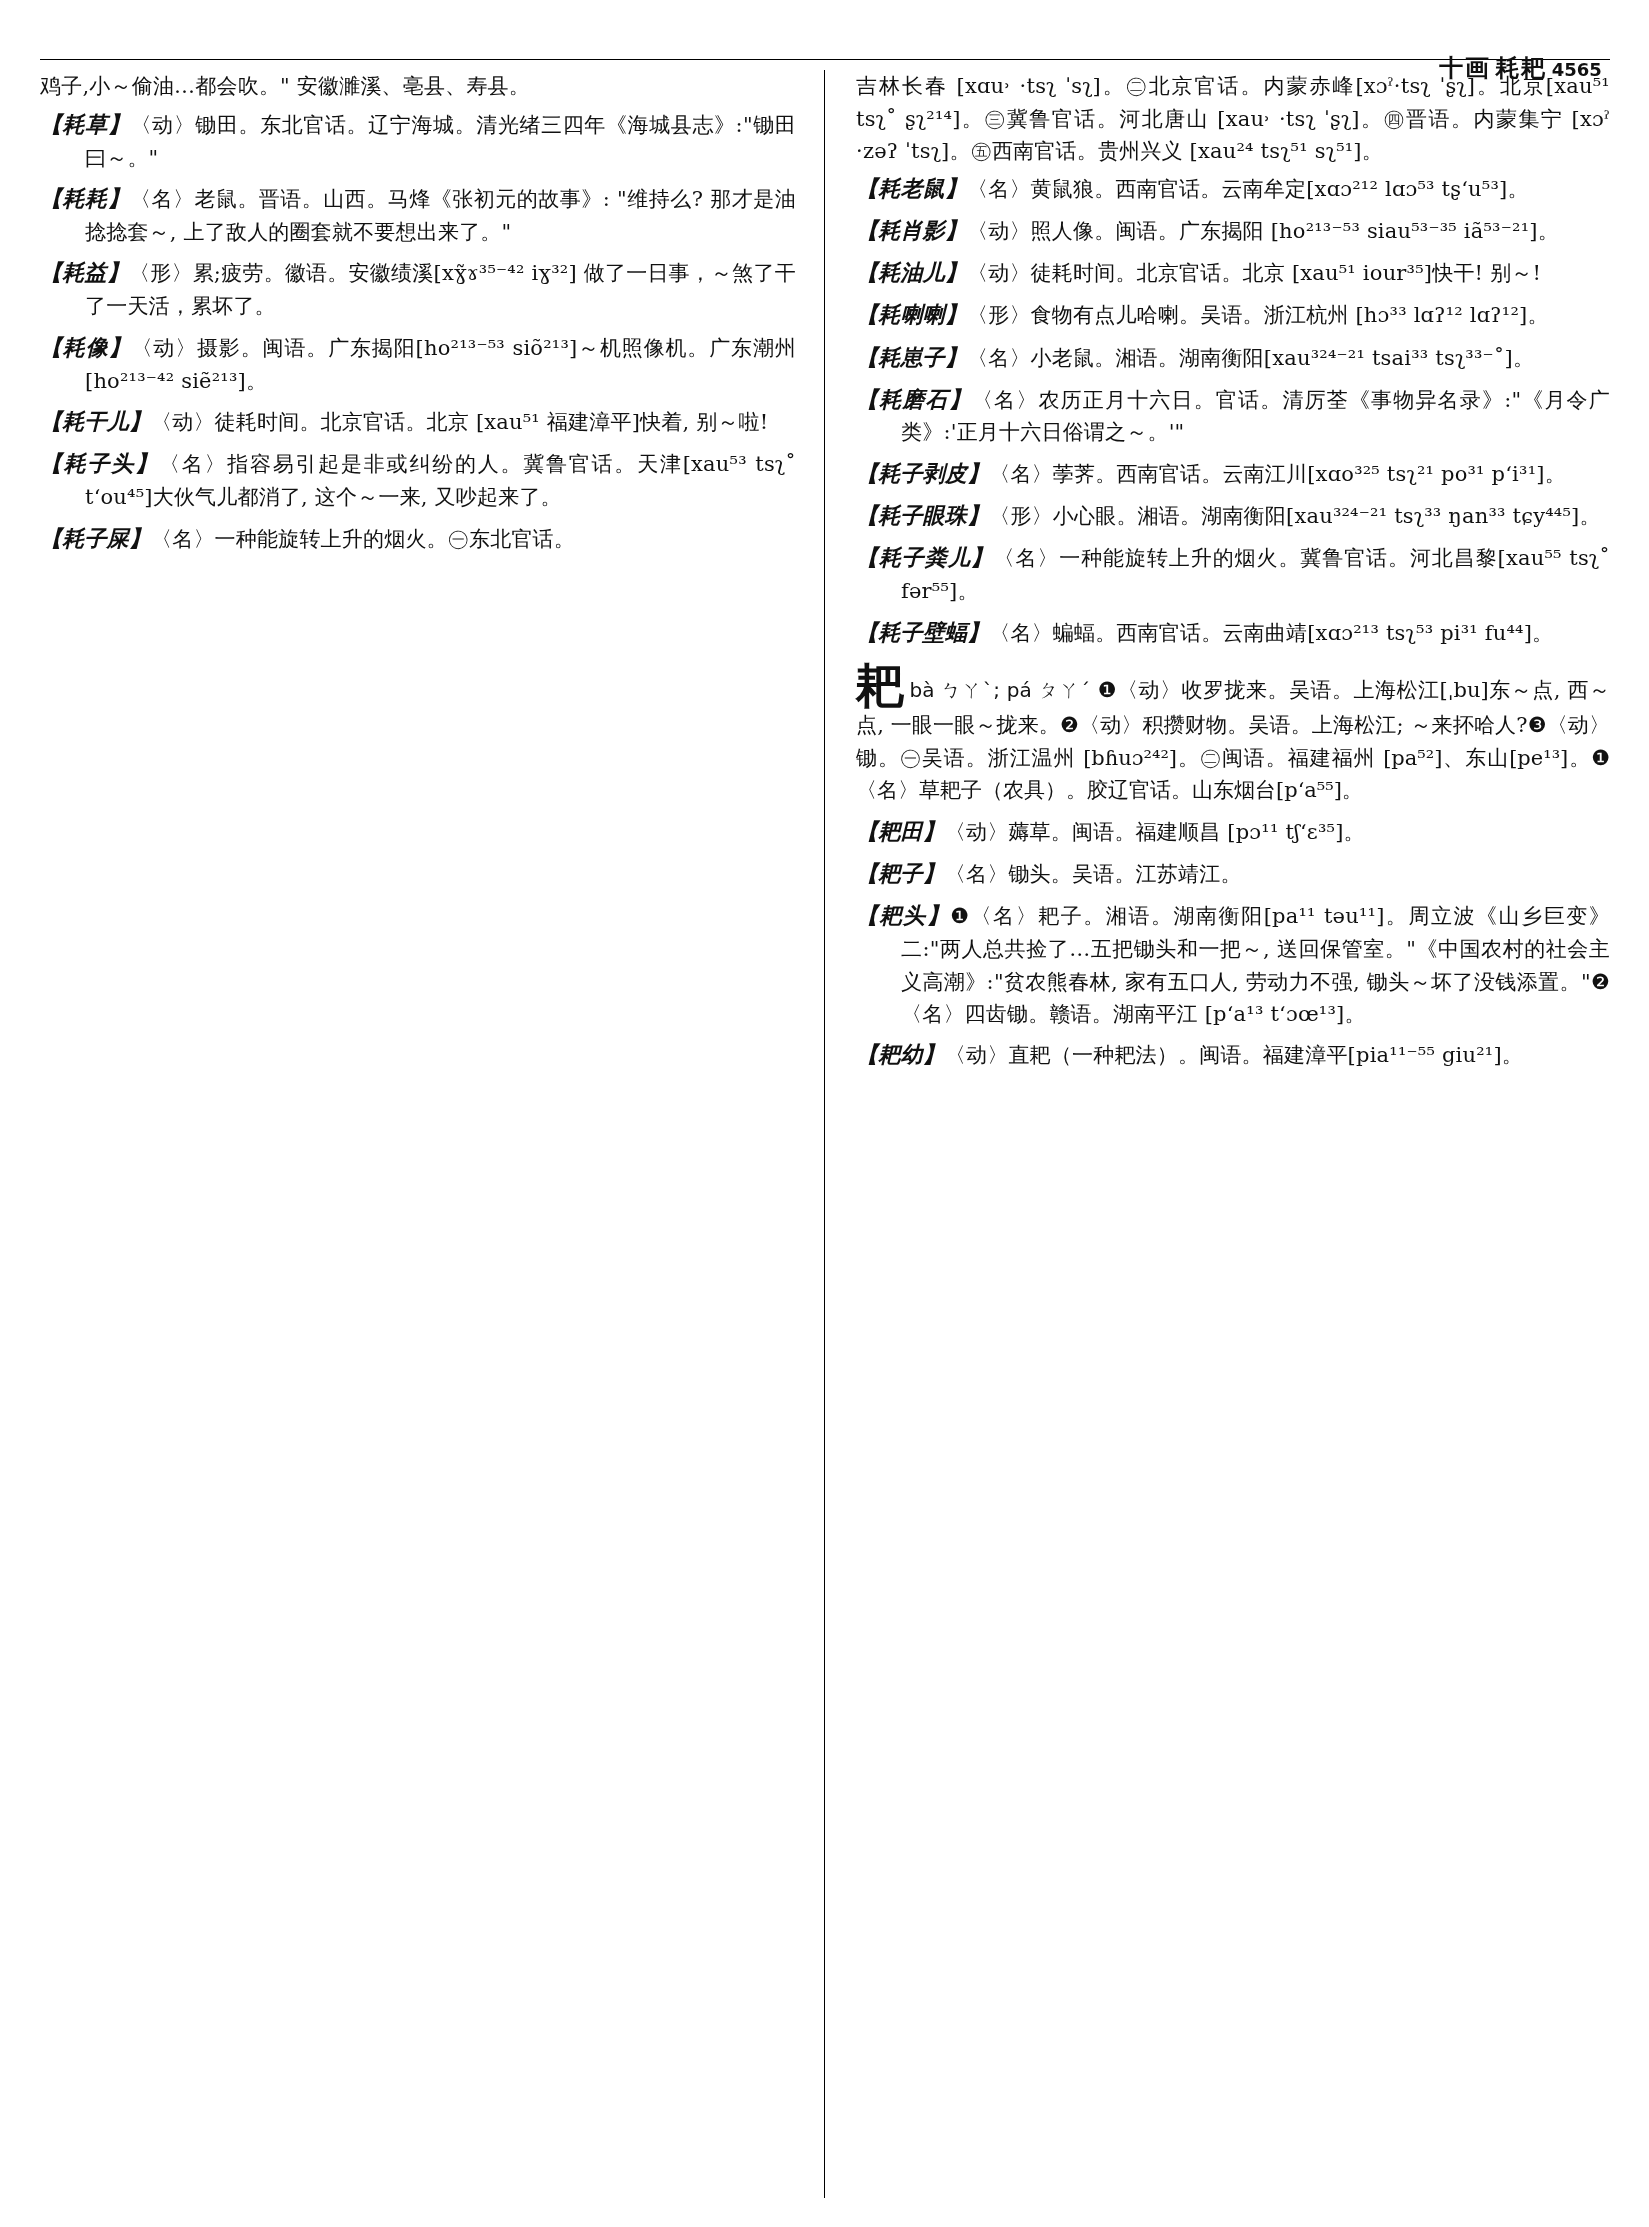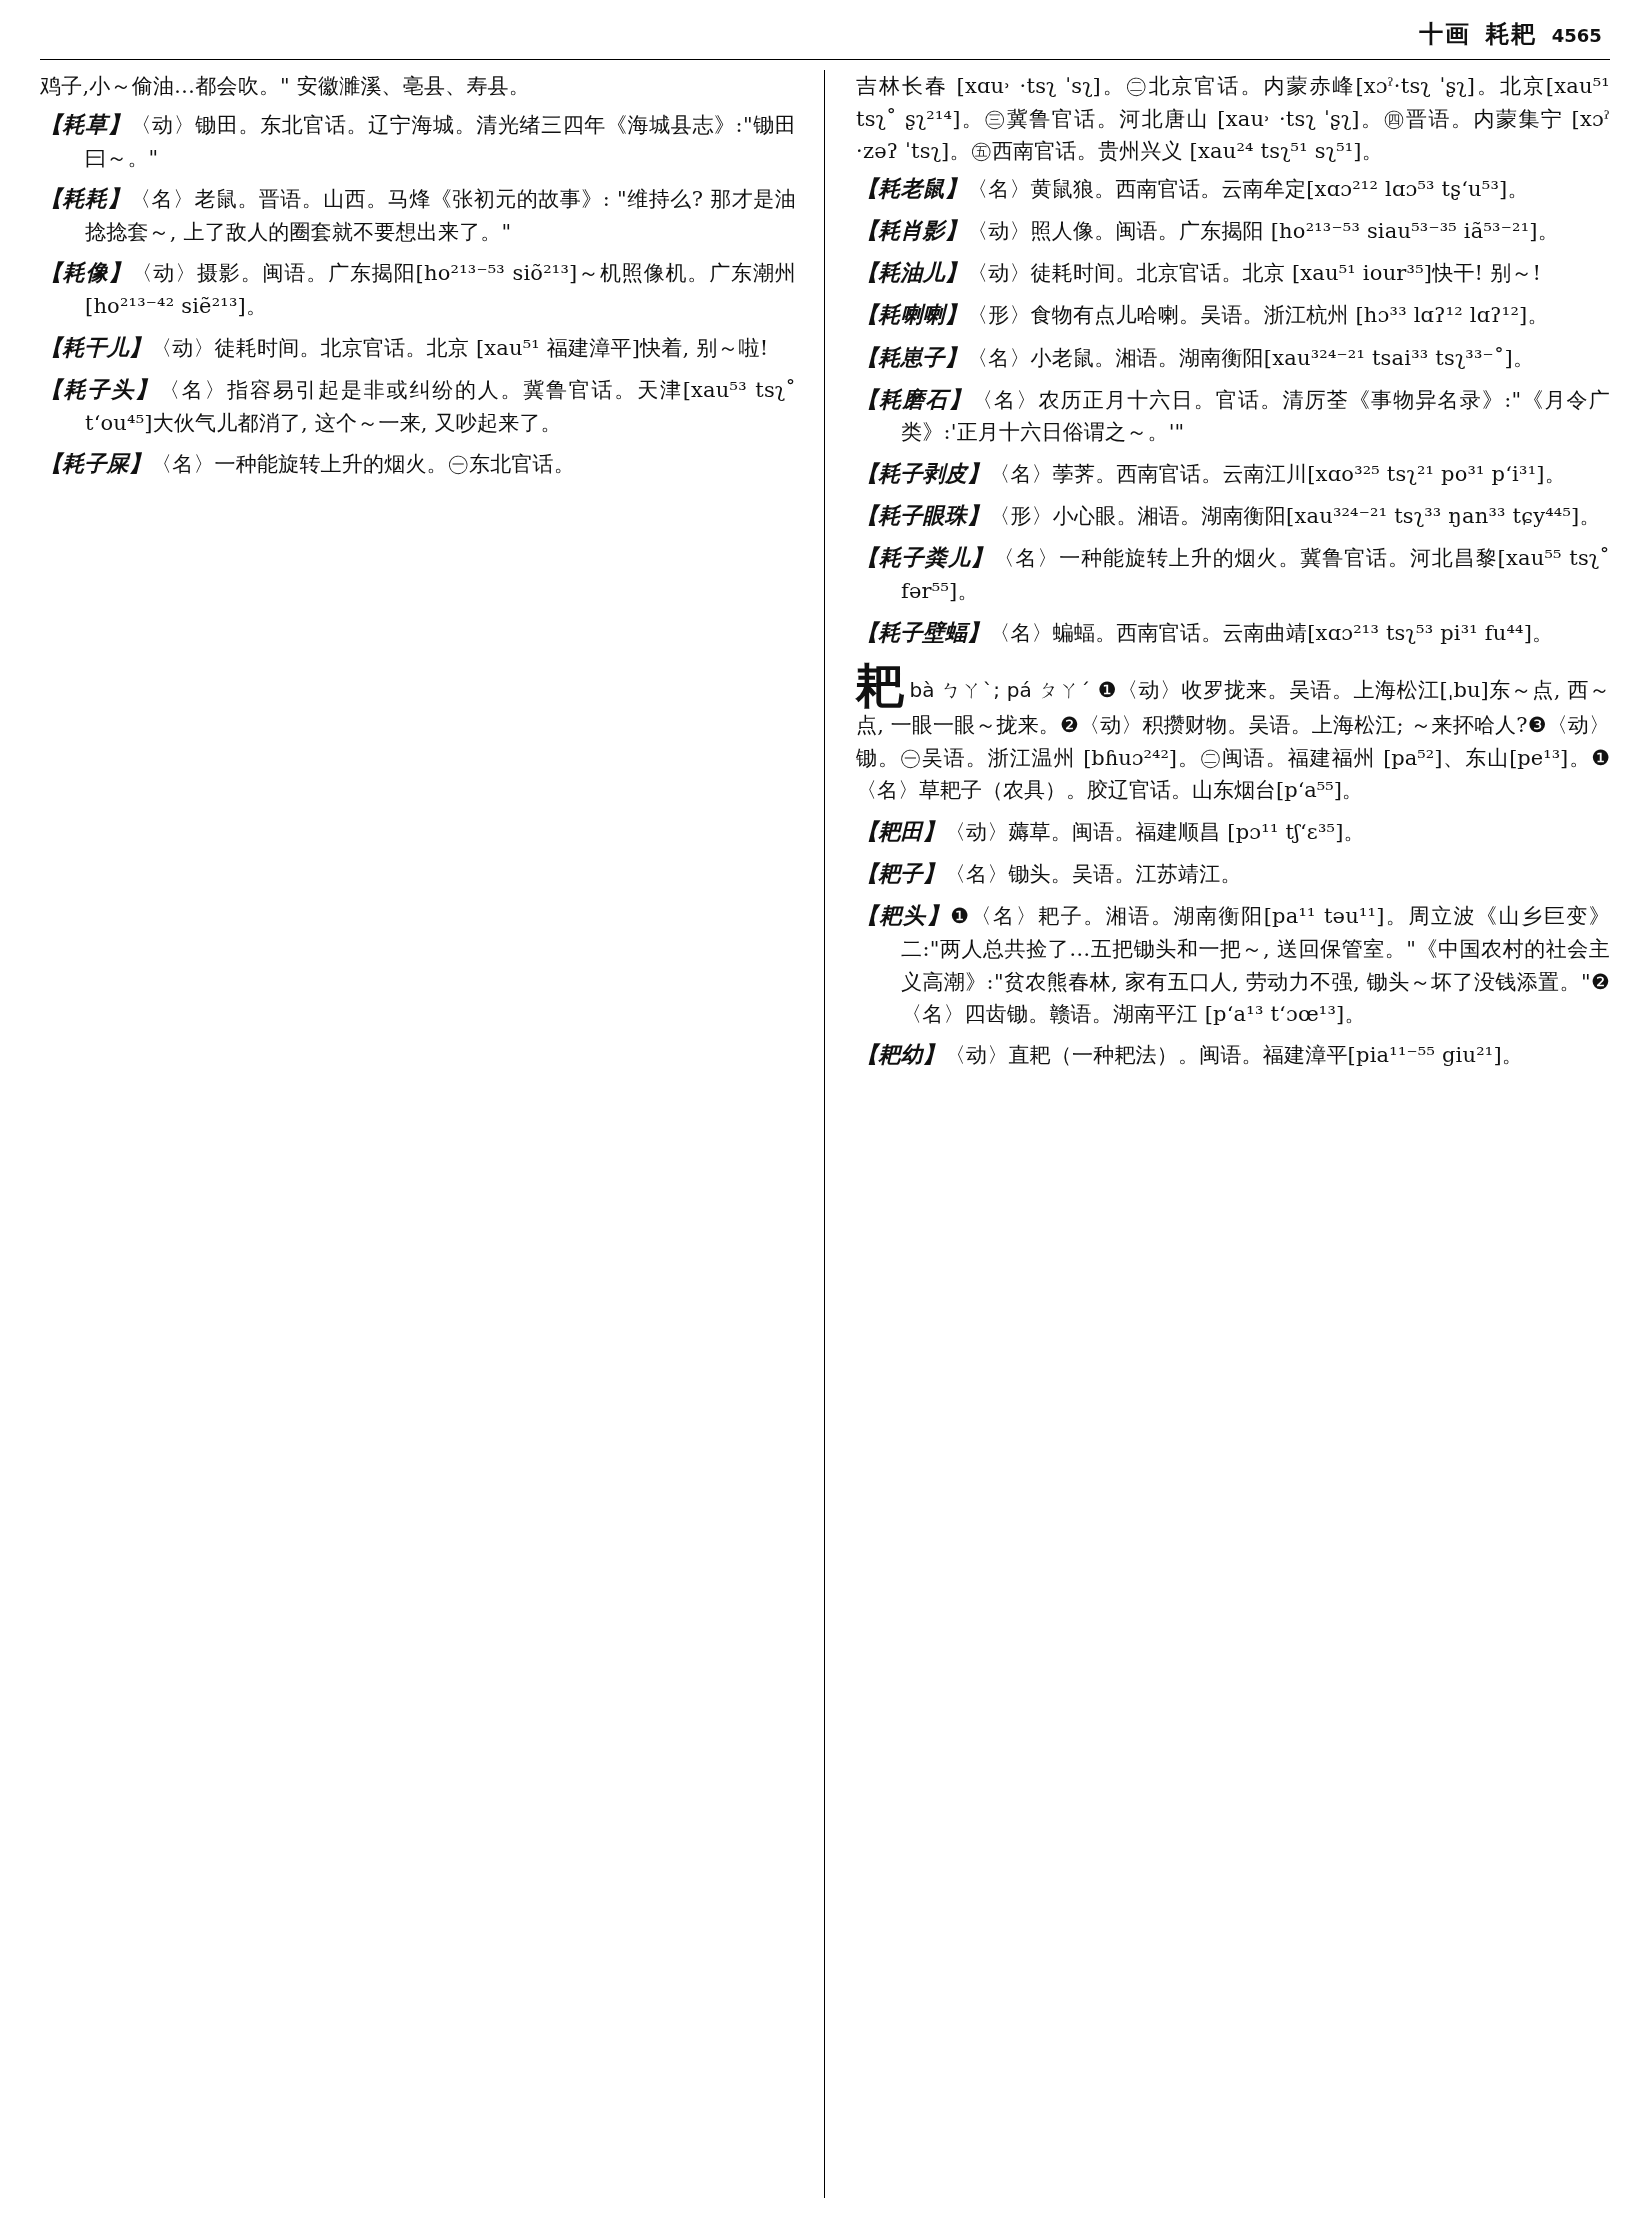--- a/index.html
+++ b/index.html
@@ -26,24 +26,25 @@
   .header {
     height: 38px;
     display: flex;
     justify-content: flex-end;
     align-items: flex-start;
     padding-right: 8.2px;
   }
   .header .hdr-inner {
     display: flex;
     align-items: baseline;
-    gap: 15px;
+    gap: 5px;
     font-size: 24px;
     font-weight: bold;
     letter-spacing: 1.6px;
+    margin-top: 34px;
   }
   .header .pageno {
     font-size: 18px;
     font-weight: bold;
     font-family: "DejaVu Sans", "Liberation Sans", sans-serif;
     letter-spacing: 0;
   }
   .rule {
     border-top: 1.6px solid #000;
     margin: 3.3px 0 0 0;
@@ -128,20 +129,23 @@
       <p class="para">鸡子,小～偷油…都会吹。" 安徽濉溪、亳县、寿县。</p>
 
       <p class="entry">
         <span class="hw">【耗草】</span><span>〈动〉锄田。东北官话。辽宁海城。清光绪三四年《海城县志》:"锄田曰～。"</span>
       </p>
 
       <p class="entry">
         <span class="hw">【耗耗】</span><span>〈名〉老鼠。晋语。山西。马烽《张初元的故事》: "维持么? 那才是油捻捻套～, 上了敌人的圈套就不要想出来了。"</span>
       </p>
 
+      <p class="entry">
+        <span class="hw">【耗益】</span><span>〈形〉累;疲劳。徽语。安徽绩溪[xɣ̃ɤ³⁵⁻⁴² iɣ³²] 做了一日事，～煞了干了一天活，累坏了。</span>
+      </p>
 
       <p class="entry">
         <span class="hw">【耗像】</span><span>〈动〉摄影。闽语。广东揭阳[ho²¹³⁻⁵³ siõ²¹³]～机照像机。广东潮州[ho²¹³⁻⁴² siẽ²¹³]。</span>
       </p>
 
       <p class="entry">
         <span class="hw">【耗干儿】</span><span>〈动〉徒耗时间。北京官话。北京 [xau⁵¹ 福建漳平]快着, 别～啦!</span>
       </p>
 
       <p class="entry">

